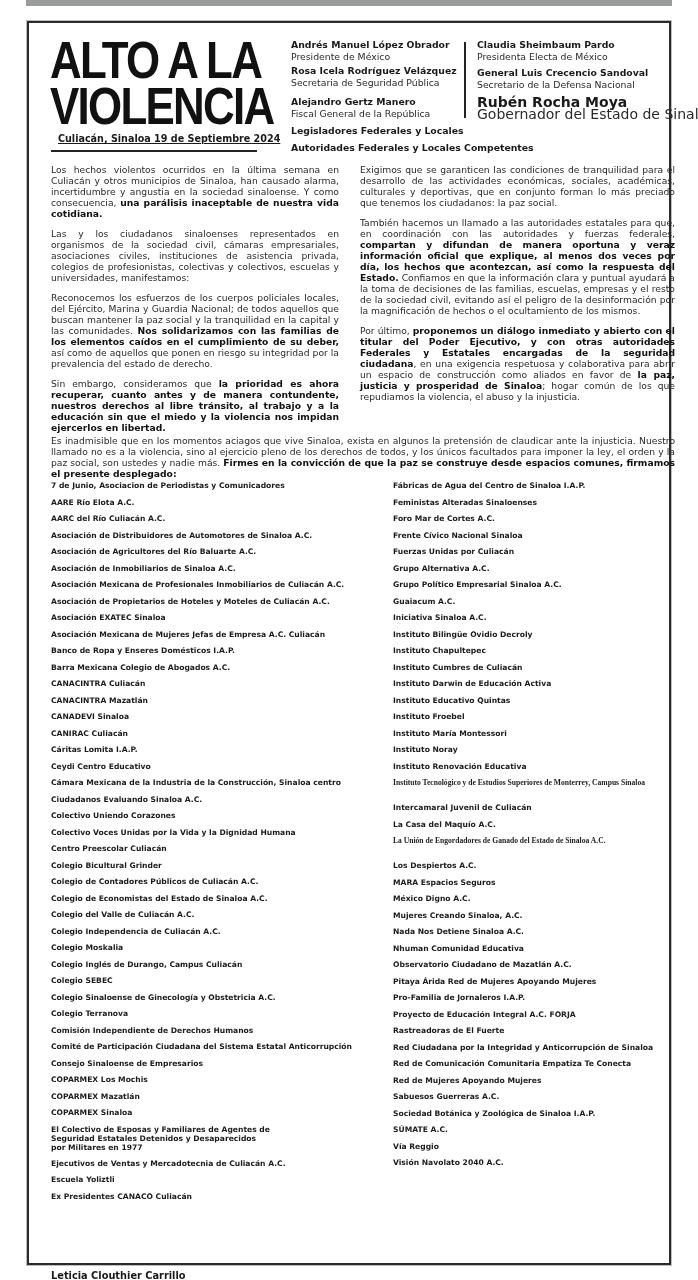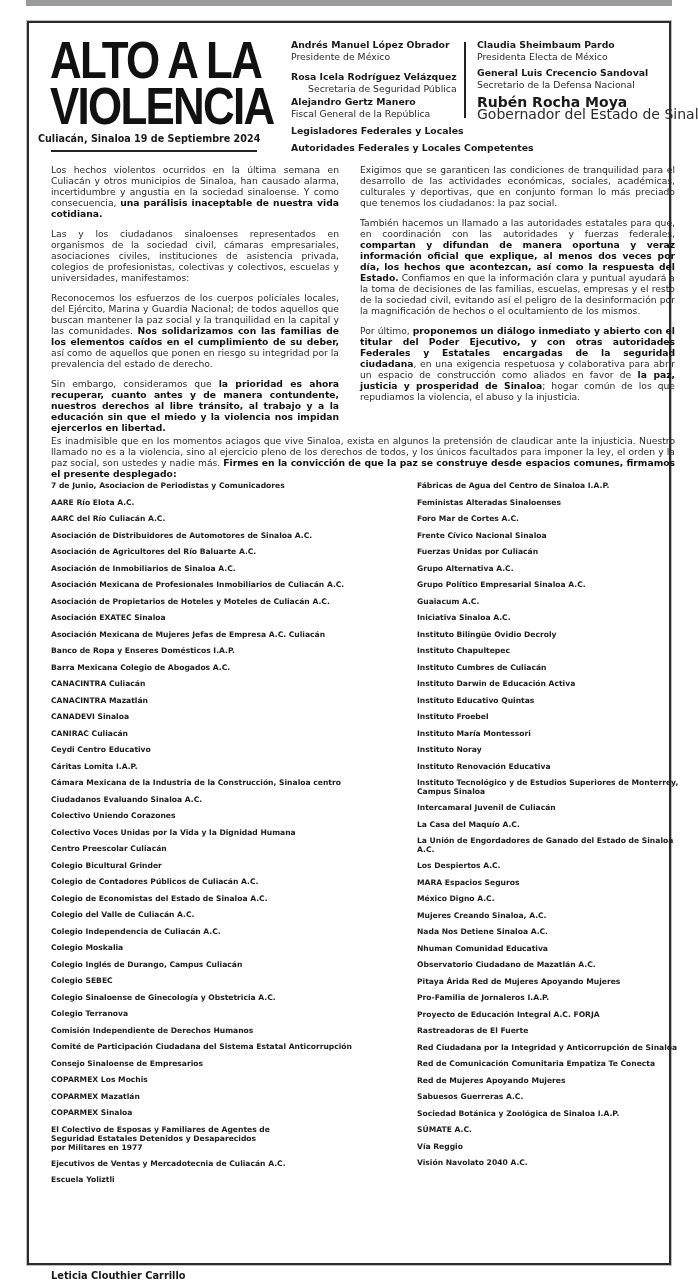--- a/index.html
+++ b/index.html
@@ -6,35 +6,35 @@
   body { width:698px; height:1280px; position:relative; overflow:hidden;
          font-family:"DejaVu Sans", sans-serif; color:#1a1a1a; }
   .topbar { position:absolute; left:26px; top:0; width:646px; height:6px; background:#9a9c9b; }
   .frame { position:absolute; left:27px; top:21px; width:640px; height:1240px;
            border:2px solid #2b2b2b; box-shadow: 0 0 0 1px #bdbdbd; background:#fff; }
   .title { position:absolute; left:50px; top:38px; width:210px;
            font-family:"Liberation Sans", sans-serif; font-weight:900; font-size:51px;
            line-height:46px; letter-spacing:-2px; transform:scaleX(0.86); transform-origin:left top;
            color:#111; white-space:nowrap; }
   .title span { display:block; }
-  .dateline { position:absolute; left:38px; top:133px; font-size:9.6px; font-weight:bold; color:#1a1a1a; white-space:nowrap; }
+  .dateline { position:absolute; left:58px; top:133px; font-size:9.6px; font-weight:bold; color:#1a1a1a; white-space:nowrap;text-decoration:underline; }
   .date-rule { position:absolute; left:51px; top:150px; width:206px; height:2px; background:#222; }
   .off { position:absolute; white-space:nowrap; }
   .off .n { font-weight:bold; display:block; }
   .off .r { display:block; color:#2a2a2a; }
   .vrule { position:absolute; left:464px; top:42px; width:2px; height:76px; background:#222; }
   .plain { position:absolute; left:291px; font-weight:bold; font-size:9.3px; white-space:nowrap; }
   .col { position:absolute; font-size:9.2px; line-height:11px; text-align:justify; color:#2a2a2a; }
   .col p { margin:0 0 9px 0; }
   .col b { color:#111; }
   .full { position:absolute; left:51px; top:426px; width:624px; font-size:9.2px; line-height:11px; text-align:justify; color:#2a2a2a; }
   .full b { color:#111; }
   .sig { position:absolute; font-size:7.6px; font-weight:bold; color:#1c1c1c; }
   .sig div { height:16.5px; line-height:9px; white-space:nowrap; }
-  .sig div.two { height:25px; white-space:normal; }
+  .sig div.two { height:25px; white-space:normal;font-family:Liberation Serif, serif; }
   .sig div.three { height:34px; white-space:normal; }
   .resp { position:absolute; left:51px; top:1228px; font-size:9.8px; line-height:11px;margin-top:42px; }
   .resp .n { font-weight:bold; display:block; }
   .resp .r { display:block; }
 </style>
 </head>
 <body>
 
 <div class="topbar"></div>
 <div class="frame"></div>
@@ -47,21 +47,21 @@
 <div class="date-rule"></div>
 
 <div class="off" style="left:291px;top:39px;font-size:9.3px;line-height:12px;">
   <span class="n">Andrés Manuel López Obrador</span>
   <span class="r">Presidente de México</span>
 </div>
 <div class="off" style="left:477px;top:39px;font-size:9.3px;line-height:12px;">
   <span class="n">Claudia Sheimbaum Pardo</span>
   <span class="r">Presidenta Electa de México</span>
 </div>
-<div class="off" style="left:291px;top:71px;font-size:9.3px;line-height:12px;text-align:right;">
+<div class="off" style="left:291px;top:65px;font-size:9.3px;line-height:12px;">
   <span class="n">Rosa Icela Rodríguez Velázquez</span>
   <span class="r">Secretaria de Seguridad Pública</span>
 </div>
 <div class="off" style="left:477px;top:67px;font-size:9.3px;line-height:12px;">
   <span class="n">General Luis Crecencio Sandoval</span>
   <span class="r">Secretario de la Defensa Nacional</span>
 </div>
 <div class="off" style="left:291px;top:96px;font-size:9.3px;line-height:12px;">
   <span class="n">Alejandro Gertz Manero</span>
   <span class="r">Fiscal General de la República</span>
@@ -99,22 +99,22 @@
     <div>Asociación Mexicana de Profesionales Inmobiliarios de Culiacán A.C.</div>
     <div>Asociación de Propietarios de Hoteles y Moteles de Culiacán A.C.</div>
     <div>Asociación EXATEC Sinaloa</div>
     <div>Asociación Mexicana de Mujeres Jefas de Empresa A.C. Culiacán</div>
     <div>Banco de Ropa y Enseres Domésticos I.A.P.</div>
     <div>Barra Mexicana Colegio de Abogados A.C.</div>
     <div>CANACINTRA Culiacán</div>
     <div>CANACINTRA Mazatlán</div>
     <div>CANADEVI Sinaloa</div>
     <div>CANIRAC Culiacán</div>
+    <div>Cáritas Lomita I.A.P.</div>
     <div>Ceydi Centro Educativo</div>
-    <div>Cáritas Lomita I.A.P.</div>
     <div>Cámara Mexicana de la Industria de la Construcción, Sinaloa centro</div>
     <div>Ciudadanos Evaluando Sinaloa A.C.</div>
     <div>Colectivo Uniendo Corazones</div>
     <div>Colectivo Voces Unidas por la Vida y la Dignidad Humana</div>
     <div>Centro Preescolar Culiacán</div>
     <div>Colegio Bicultural Grinder</div>
     <div>Colegio de Contadores Públicos de Culiacán A.C.</div>
     <div>Colegio de Economistas del Estado de Sinaloa A.C.</div>
     <div>Colegio del Valle de Culiacán A.C.</div>
     <div>Colegio Independencia de Culiacán A.C.</div>
@@ -125,22 +125,23 @@
     <div>Colegio Terranova</div>
     <div>Comisión Independiente de Derechos Humanos</div>
     <div>Comité de Participación Ciudadana del Sistema Estatal Anticorrupción</div>
     <div>Consejo Sinaloense de Empresarios</div>
     <div>COPARMEX Los Mochis</div>
     <div>COPARMEX Mazatlán</div>
     <div>COPARMEX Sinaloa</div>
     <div class="three">El Colectivo de Esposas y Familiares de Agentes de Seguridad Estatales Detenidos y Desaparecidos por Militares en 1977</div>
     <div>Ejecutivos de Ventas y Mercadotecnia de Culiacán A.C.</div>
     <div>Escuela Yoliztli</div>
+    <div>Ex Presidentes CANACO Culiacán</div>
   </div>
-<div class="sig" id="sig-right" style="left:393px;top:481px;width:265px;margin-left:24px;">
+<div class="sig" id="sig-right" style="left:393px;top:481px;width:265px;">
     <div>Fábricas de Agua del Centro de Sinaloa I.A.P.</div>
     <div>Feministas Alteradas Sinaloenses</div>
     <div>Foro Mar de Cortes A.C.</div>
     <div>Frente Cívico Nacional Sinaloa</div>
     <div>Fuerzas Unidas por Culiacán</div>
     <div>Grupo Alternativa A.C.</div>
     <div>Grupo Político Empresarial Sinaloa A.C.</div>
     <div>Guaiacum A.C.</div>
     <div>Iniciativa Sinaloa A.C.</div>
     <div>Instituto Bilingüe Ovidio Decroly</div>

